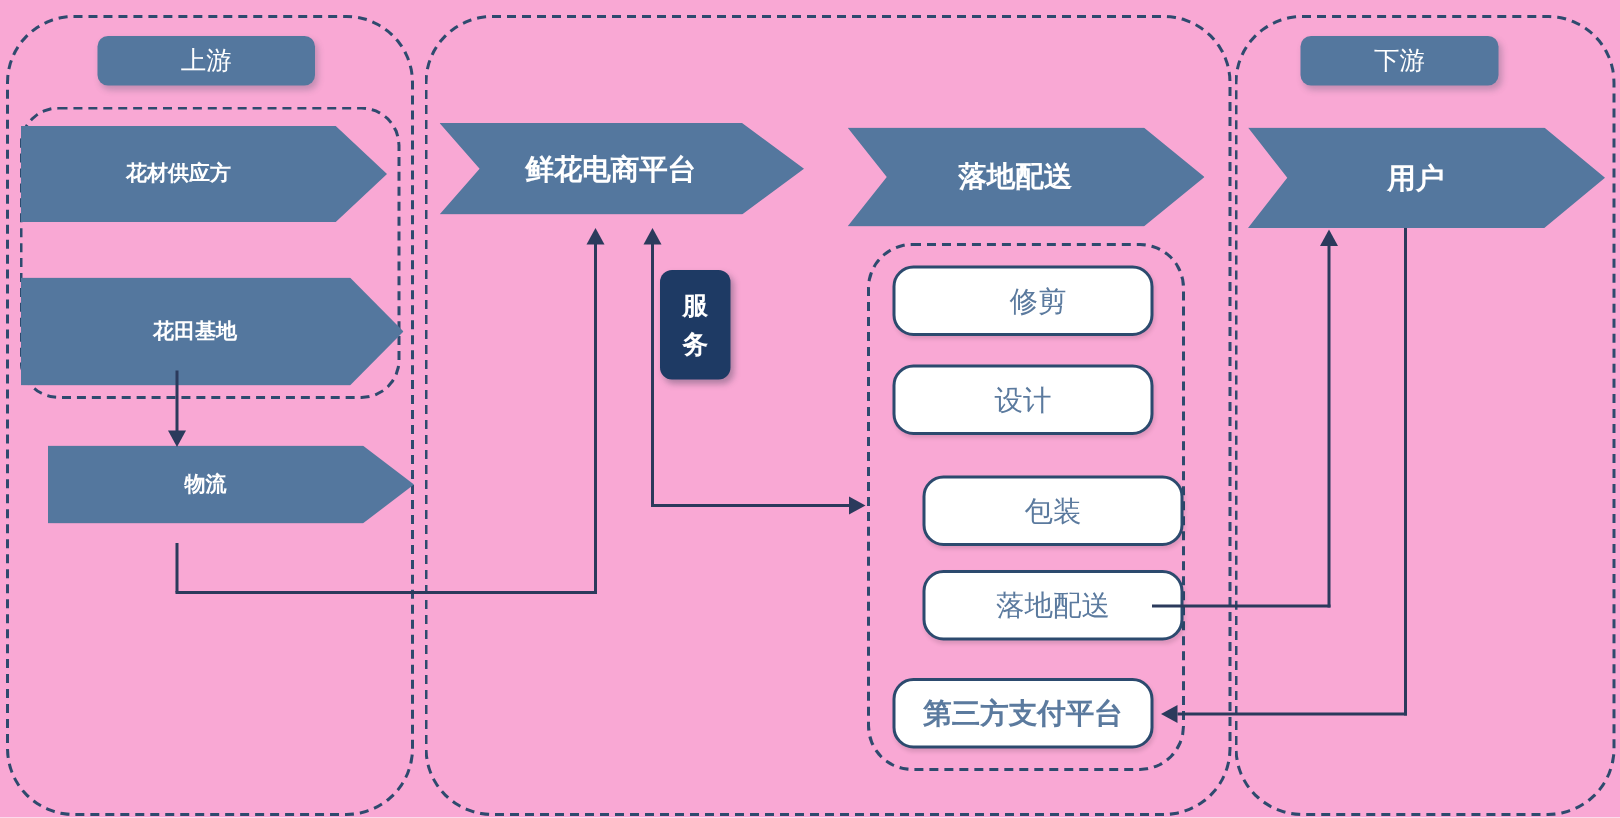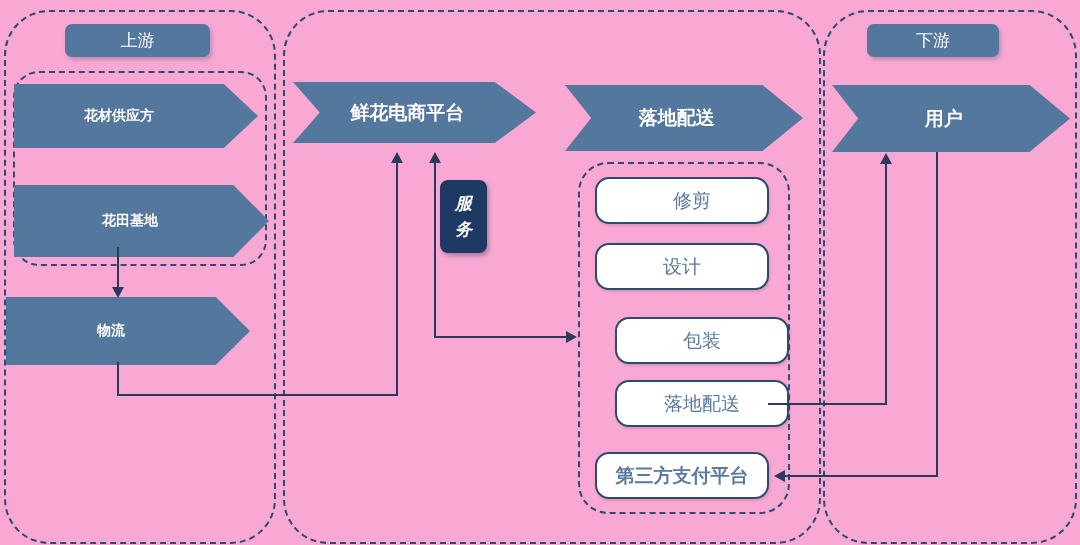--- a/index.html
+++ b/index.html
@@ -45,21 +45,20 @@
   .item{
     position:absolute;left:595px;width:174px;height:47px;background:#fff;
     border:2px solid #2c4a6e;border-radius:14px;color:var(--itemtext);font-size:19px;
     display:flex;align-items:center;justify-content:center;box-sizing:border-box;
     box-shadow:1px 2px 3px rgba(0,0,0,.12);
   }
   .flow-badge{
     position:absolute;background:var(--dark);color:#fff;border-radius:8px;
     display:flex;align-items:center;justify-content:center;font-size:17px;font-weight:600;
     box-shadow:2px 3px 4px rgba(40,50,70,.35);
-    font-style:italic;
   }
   .v-text{width:1.15em;line-height:1.5;text-align:center;word-break:break-all;}
   .seg{position:absolute;background:var(--line);}
   .ah{position:absolute;width:0;height:0;}
   .ah-up{border-left:6px solid transparent;border-right:6px solid transparent;border-bottom:11px solid var(--line);}
   .ah-down{border-left:6px solid transparent;border-right:6px solid transparent;border-top:11px solid var(--line);}
   .ah-right{border-top:6px solid transparent;border-bottom:6px solid transparent;border-left:11px solid var(--line);}
   .ah-left{border-top:6px solid transparent;border-bottom:6px solid transparent;border-right:11px solid var(--line);}
 </style>
 </head>
@@ -75,21 +74,21 @@
   <div class="title-badge" style="left:867px;top:24px;width:132px;height:33px;">下游</div>
 
   <div class="inner-dashed" style="left:13px;top:71px;width:250px;height:191px;"></div>
 
   <div class="pent-arrow" style="left:14px;top:84px;width:244px;height:64px;">
     <span>花材供应方</span>
   </div>
   <div class="pent-arrow" style="left:14px;top:185px;width:244px;height:72px;padding-left:11px;">
     <span>花田基地</span>
   </div>
-  <div class="pent-arrow" style="left:6px;top:297px;width:244px;height:68px;font-family:Liberation Serif, serif;">
+  <div class="pent-arrow" style="left:32px;top:297px;width:244px;height:52px;font-family:Liberation Serif, serif;">
     <span>物流</span>
   </div>
 
   <div class="chev-arrow" style="left:293px;top:82px;width:243px;height:61px;">
     <span>鲜花电商平台</span>
   </div>
   <div class="chev-arrow" style="left:565px;top:85px;width:238px;height:66px;">
     <span>落地配送</span>
   </div>
 

